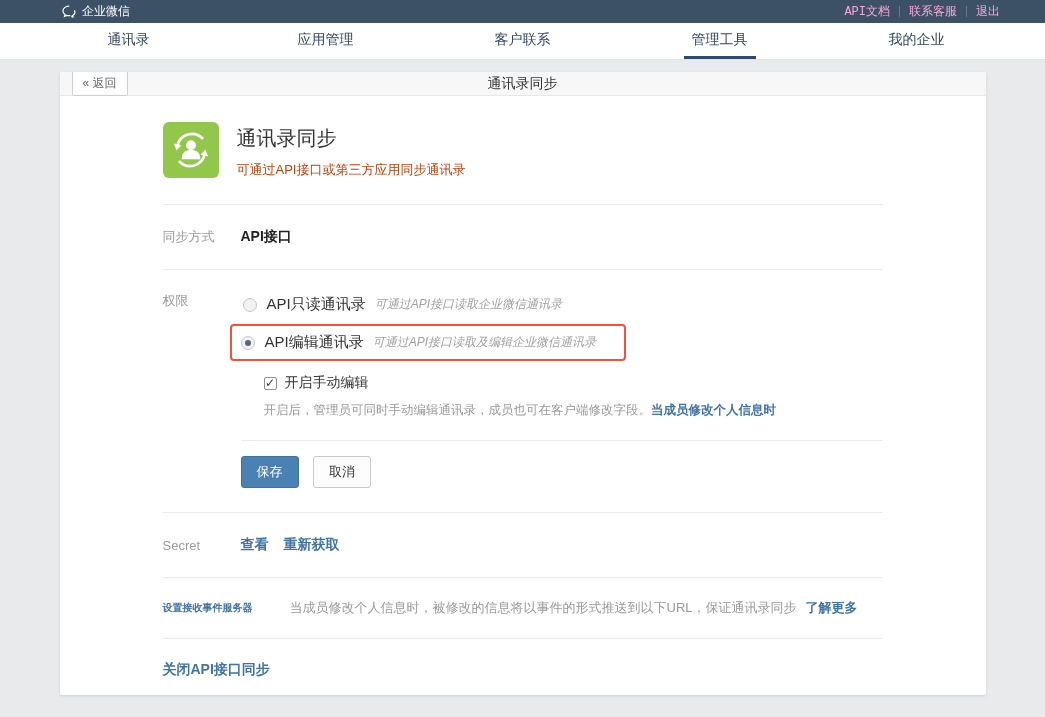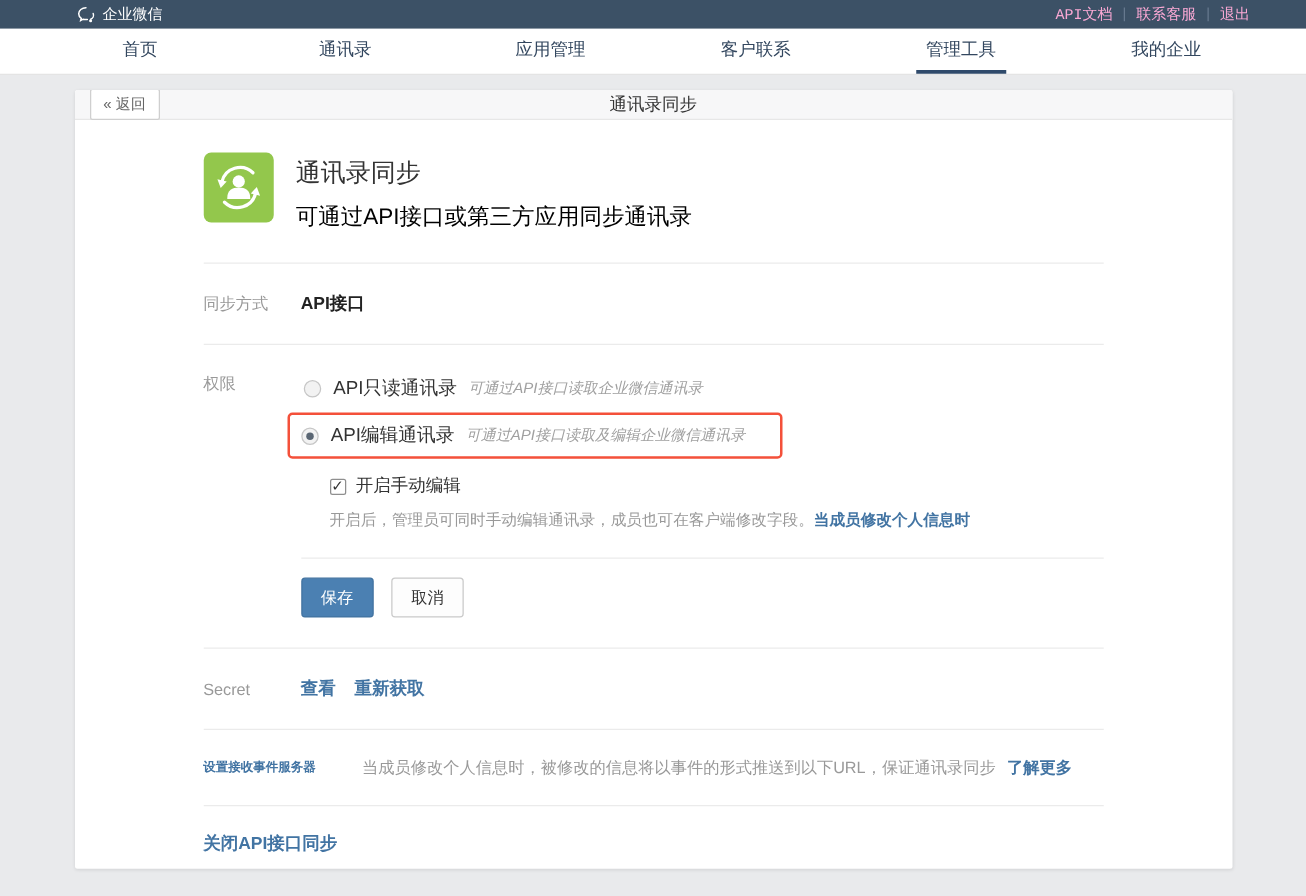--- a/index.html
+++ b/index.html
@@ -51,21 +51,21 @@
     font-size:14px; color:#333; pointer-events:none;
   }
   .card-body { padding:26px 103px 0; }
   
   .hero { display:flex; gap:18px; margin-bottom:25px; }
   .hero-icon {
     width:56px; height:56px; border-radius:6px; background:#93c74c;
     display:flex; align-items:center; justify-content:center; flex:0 0 56px;
   }
   .hero-title { font-size:20px; color:#333; font-weight:400; margin-top:3px; }
-  .hero-sub { font-size:18px; color:#000000; margin-top:9px; }
+  .hero-sub { font-size:13px; color:#c2410c; margin-top:9px; }
   .divider { border-top:1px solid #ebebeb; }
   
   .row { display:flex; }
   .row-label { flex:0 0 78px; font-size:13px; color:#999; }
   .sync-row { padding:23px 0; align-items:center; }
   .sync-value { font-size:14px; color:#222; font-weight:700; }
   .perm-row { padding:22px 0 0; }
   .perm-body { flex:1; }
   .opt-line { display:flex; align-items:center; height:25px; }
   .radio {
@@ -129,21 +129,20 @@
   <div class="topbar-links">
     <a>API文档</a>
     <span class="sep"></span>
     <a>联系客服</a>
     <span class="sep"></span>
     <a>退出</a>
   </div>
 </div>
 
 <div class="navbar">
-  <div class="nav-item"><span class="nav-inner">首页</span></div>
   <div class="nav-item"><span class="nav-inner">通讯录</span></div>
   <div class="nav-item"><span class="nav-inner">应用管理</span></div>
   <div class="nav-item"><span class="nav-inner">客户联系</span></div>
   <div class="nav-item active"><span class="nav-inner">管理工具</span></div>
   <div class="nav-item"><span class="nav-inner">我的企业</span></div>
 </div>
 
 <div class="card">
   <div class="card-header">
     <button class="back-btn">« 返回</button>

